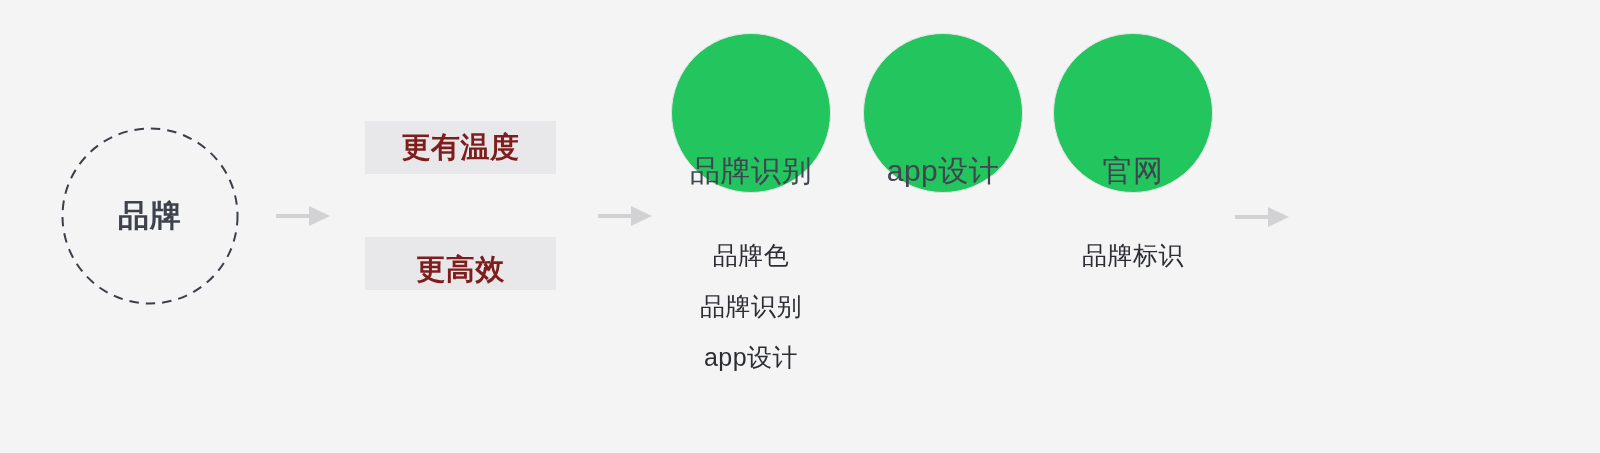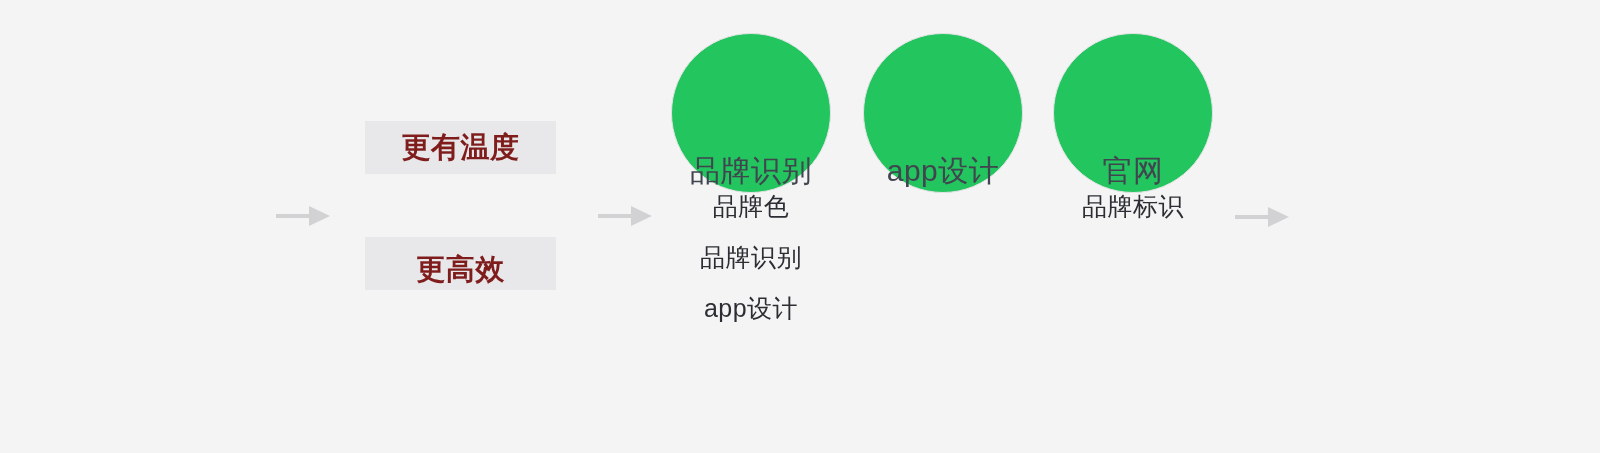--- a/index.html
+++ b/index.html
@@ -53,34 +53,41 @@
     width: 160px; height: 160px; margin: 0 auto;
     background: #22c55e;
     border: 1px solid #e3e3e5;
     border-radius: 50%;
     box-sizing: border-box;
     display: flex; align-items: flex-end; justify-content: center;
     font-size: 30px; font-weight: 500; color: #40454f;
     letter-spacing: 0.5px;
   }
   .pillar-list {
+    margin-top: 49px;
     display: flex; flex-direction: column; gap: 25px;
     align-items: center;
   }
   .pillar-item {
     font-size: 25px; font-weight: 400; color: #2c2e33;
     line-height: 26px; height: 26px;
     letter-spacing: 0.5px;
   }
 </style>
 </head>
 <body>
 
 <div class="canvas">
 
+  <div class="dashed-node node-brand">
+    <svg width="178" height="178" viewBox="0 0 178 178">
+      <circle cx="89" cy="89" r="87.5" fill="none" stroke="#3a3f49" stroke-width="2" stroke-dasharray="9.5 7"></circle>
+    </svg>
+    <div class="node-label">品牌</div>
+  </div>
 
   <svg class="flow-arrow arrow-1" viewBox="0 0 54 20">
     <line x1="0" y1="10" x2="34" y2="10" stroke="#d2d2d5" stroke-width="4"></line>
     <polygon points="33,0 54,10 33,20" fill="#d2d2d5"></polygon>
   </svg>
 
   <div class="benefit-box benefit-1">
     <span>更有温度</span>
   </div>
   <div class="benefit-box benefit-2">

